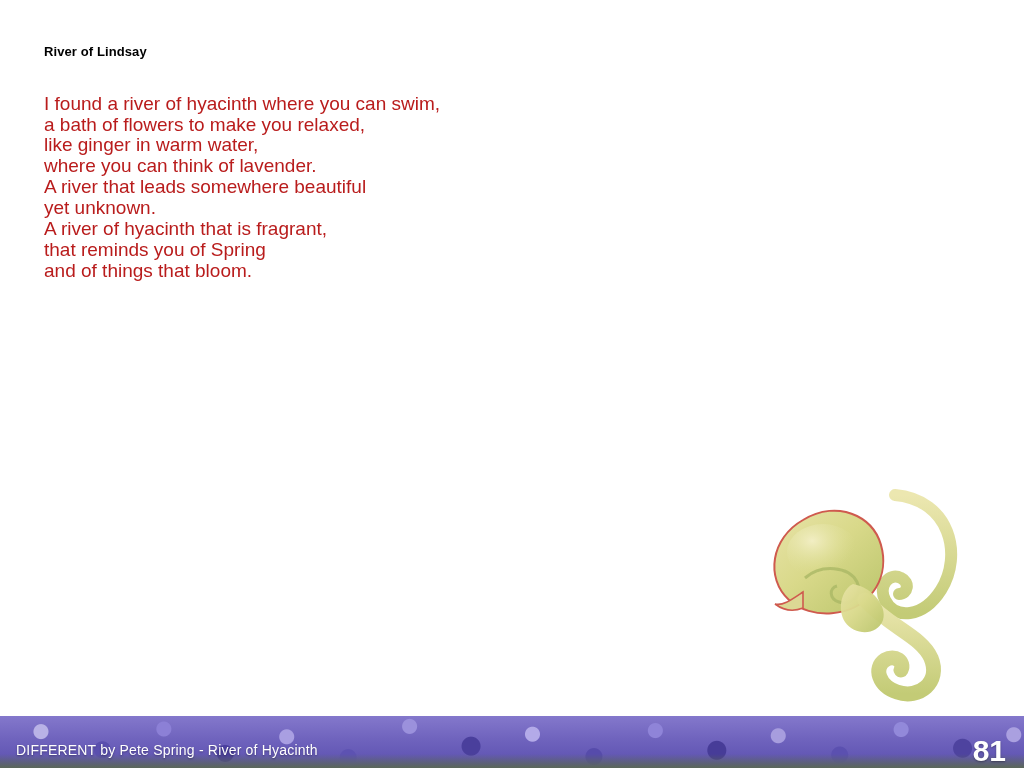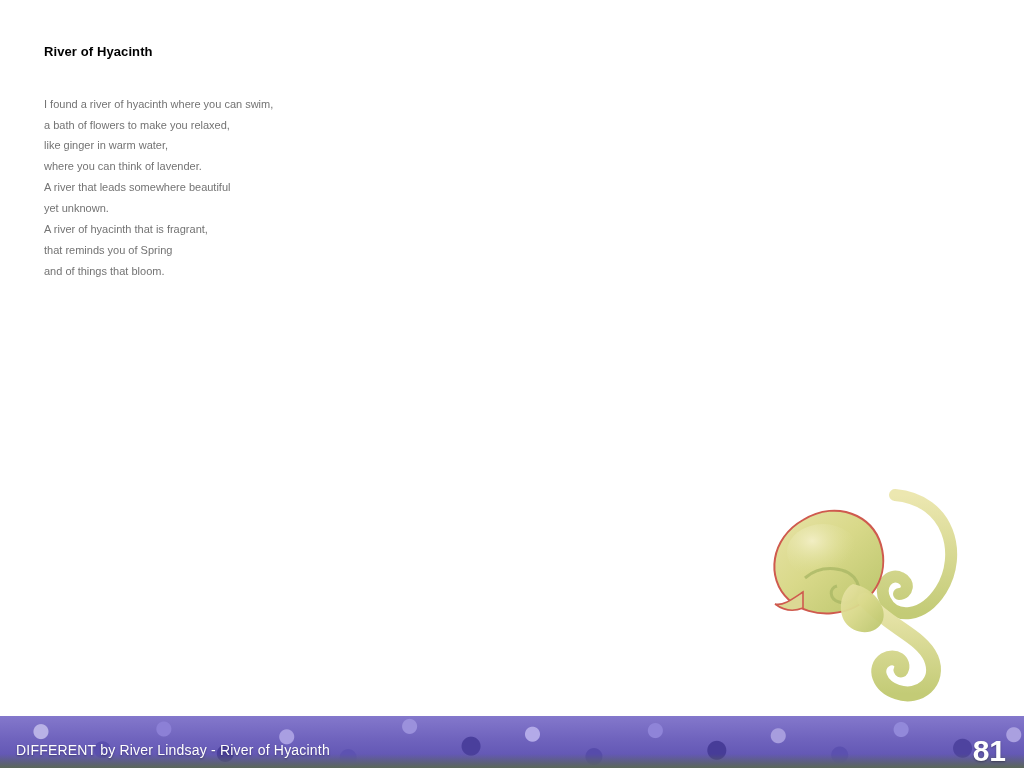--- a/index.html
+++ b/index.html
@@ -30,22 +30,22 @@
   }
   .poem-title {
     font-size: 13px;
     font-weight: bold;
     color: #000000;
     letter-spacing: 0.1px;
     margin: 0 0 34px 0;
     line-height: 1.2;
   }
   .poem-body {
-    font-size: 11px;
-    color: #737373;
+    font-size: 19px;
+    color: #b91c1c;
     line-height: 20.9px;
     white-space: pre-line;
     margin: 0;
   }
 
   
   .bud-art {
     position: absolute;
     left: 745px;
     top: 460px;
@@ -116,21 +116,21 @@
     line-height: 1;
     text-align: center;
   }
 </style>
 </head>
 <body>
 
 <div class="slide">
 
   <div class="poem-block">
-    <h1 class="poem-title">River of Hyacinth</h1>
+    <h1 class="poem-title">River of Lindsay</h1>
     <p class="poem-body">I found a river of hyacinth where you can swim,
 a bath of flowers to make you relaxed,
 like ginger in warm water,
 where you can think of lavender.
 A river that leads somewhere beautiful
 yet unknown.
 A river of hyacinth that is fragrant,
 that reminds you of Spring
 and of things that bloom.</p>
   </div>
@@ -173,17 +173,17 @@
                C134 226 128 208 140 200 C150 194 160 202 156 210" fill="none" stroke="url(#budG2)" stroke-width="15" stroke-linecap="round"></path>
 
       <path d="M108 124 C128 128 142 146 138 160 C132 176 110 176 100 162
                C92 150 96 130 108 124 Z" fill="url(#budG)" opacity="0.95"></path>
     </svg>
   </div>
 
   <div class="footer-strip">
     <div class="strip-photo"></div>
     <div class="strip-green"></div>
-    <div class="footer-caption">DIFFERENT by River Lindsay - River of Hyacinth</div>
+    <div class="footer-caption">DIFFERENT by Pete Spring - River of Hyacinth</div>
     <div class="page-number">81</div>
   </div>
 
 </div>
 
 </body></html>

